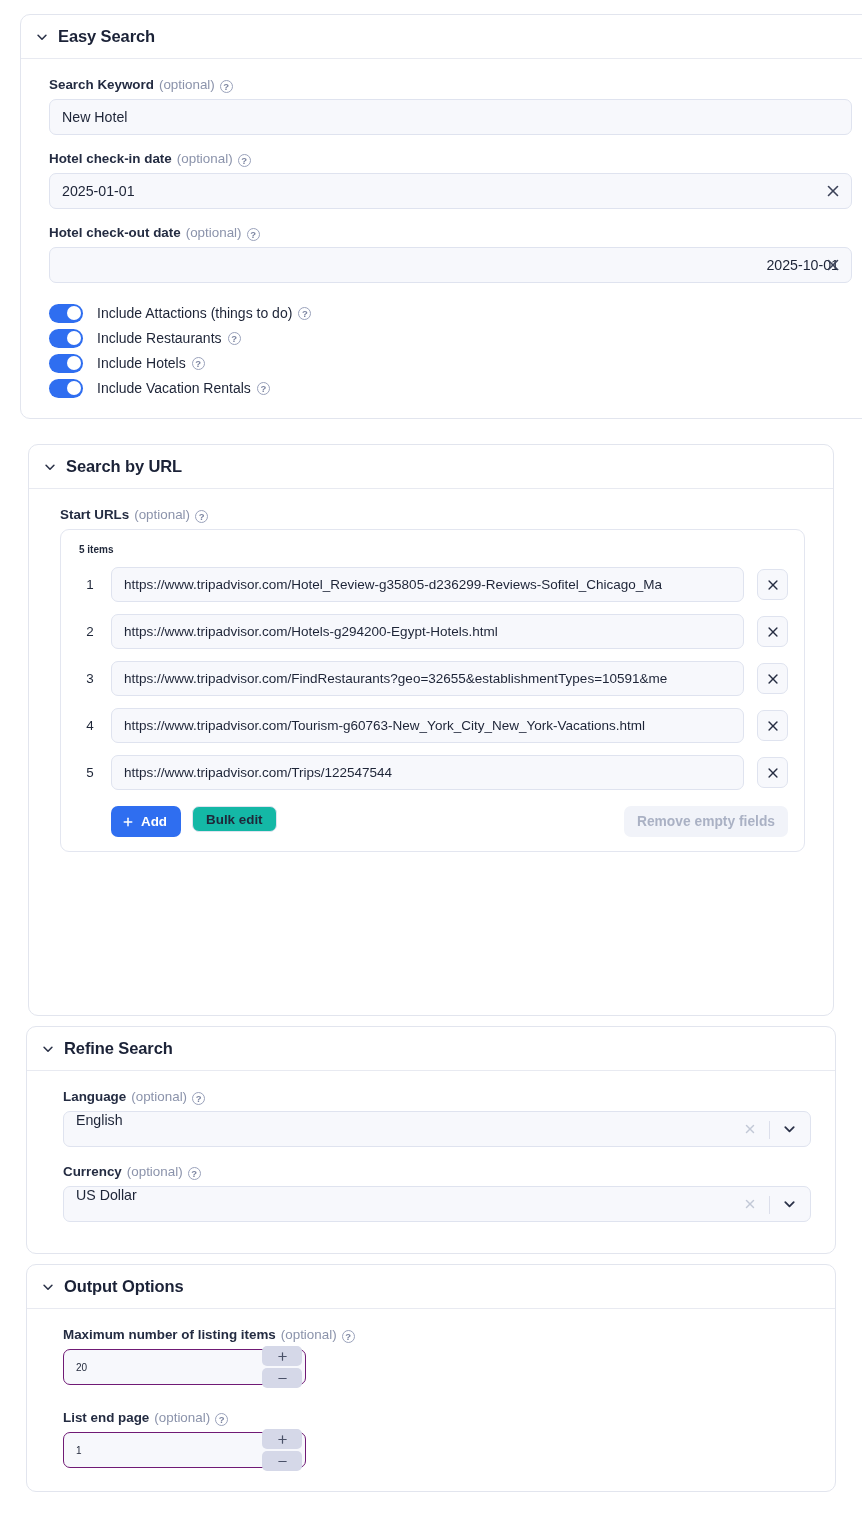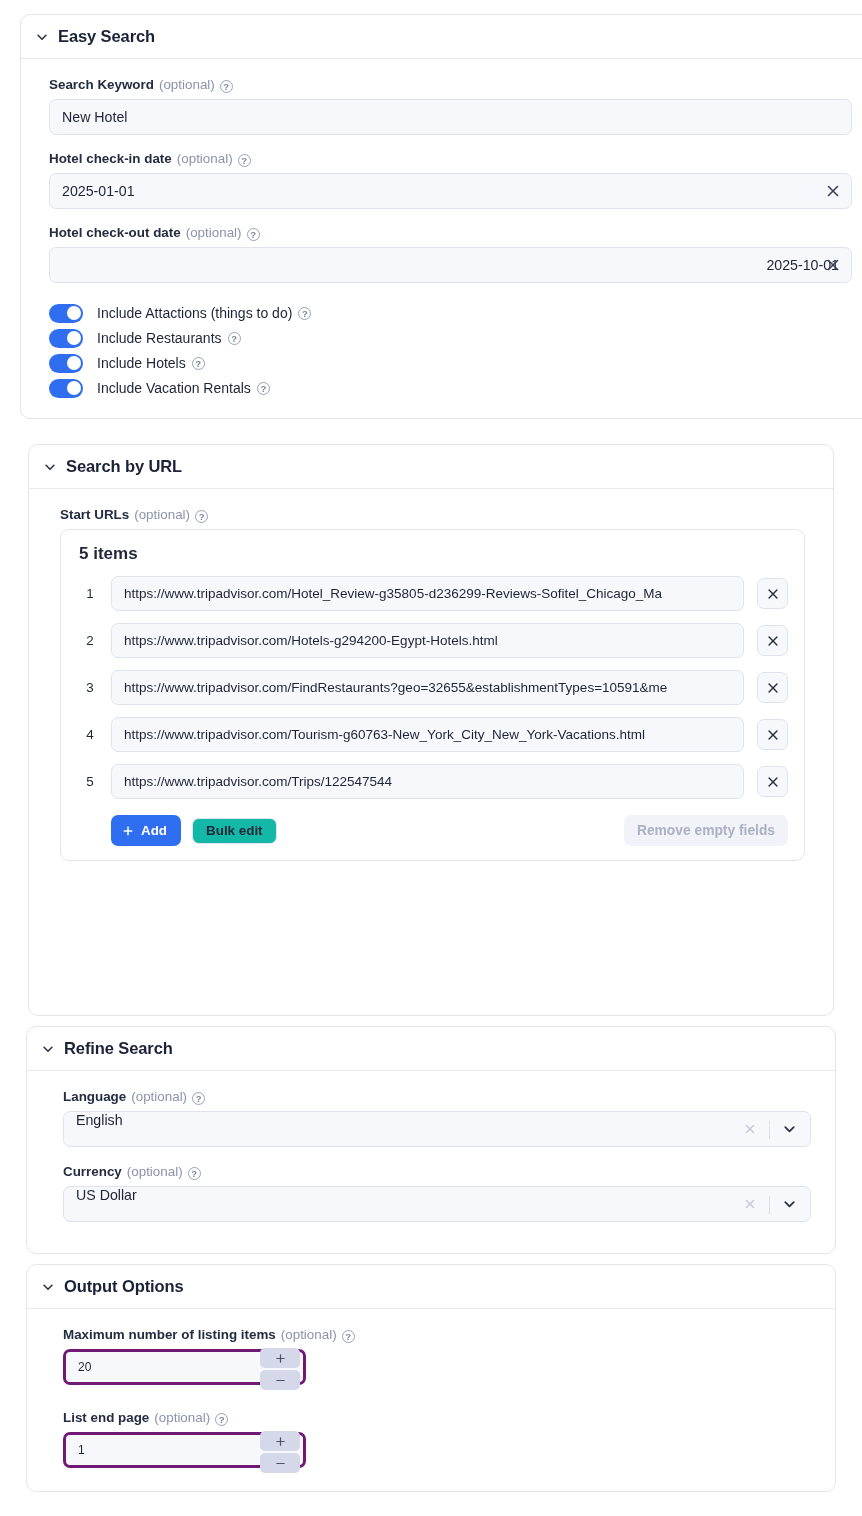--- a/index.html
+++ b/index.html
@@ -131,21 +131,21 @@
   }
 
   
   .urlpanel {
     border: 1px solid #e3e6f0;
     border-radius: 9px;
     background: #ffffff;
     padding: 14px 16px 14px 16px;
   }
   .items-count {
-    font-size: 17px;
+    font-size: 10px;
     font-weight: 700;
     color: #1f2739;
     margin-bottom: 12px;
     margin-left: 2px;
   }
   .urow {
     display: flex;
     align-items: center;
     margin-bottom: 12px;
   }
@@ -186,21 +186,21 @@
     border: 1px solid #dfe3ef;
     border-radius: 7px;
     display: flex;
     align-items: center;
     justify-content: center;
     color: #262d42;
   }
 
   .btnrow {
     display: flex;
-    align-items: center;
+    align-items: flex-start;
     margin-top: 16px;
   }
   .btn-add {
     background: #2f6ef0;
     color: #ffffff;
     border: none;
     border-radius: 7px;
     height: 31px;
     padding: 0 14px 0 11px;
     font-size: 13.4px;
@@ -266,28 +266,28 @@
     right: 13px; top: 50%;
     transform: translateY(-50%);
     width: 15px; height: 15px;
     color: #2b3248;
   }
 
   
   .numfield {
     position: relative;
     background: #f7f8fc;
-    border: 3px solid #701a75;
+    border: 1px solid #701a75;
     border-radius: 7px;
     height: 36px;
     width: 243px;
     display: flex;
     align-items: center;
     padding: 0 12px;
-    font-size: 12px;
+    font-size: 10px;
     color: #1d2437;
   }
   .stepper {
     position: absolute;
     right: 3px; top: -4px;
     width: 40px;
     display: flex;
     flex-direction: column;
     gap: 2px;
   }

